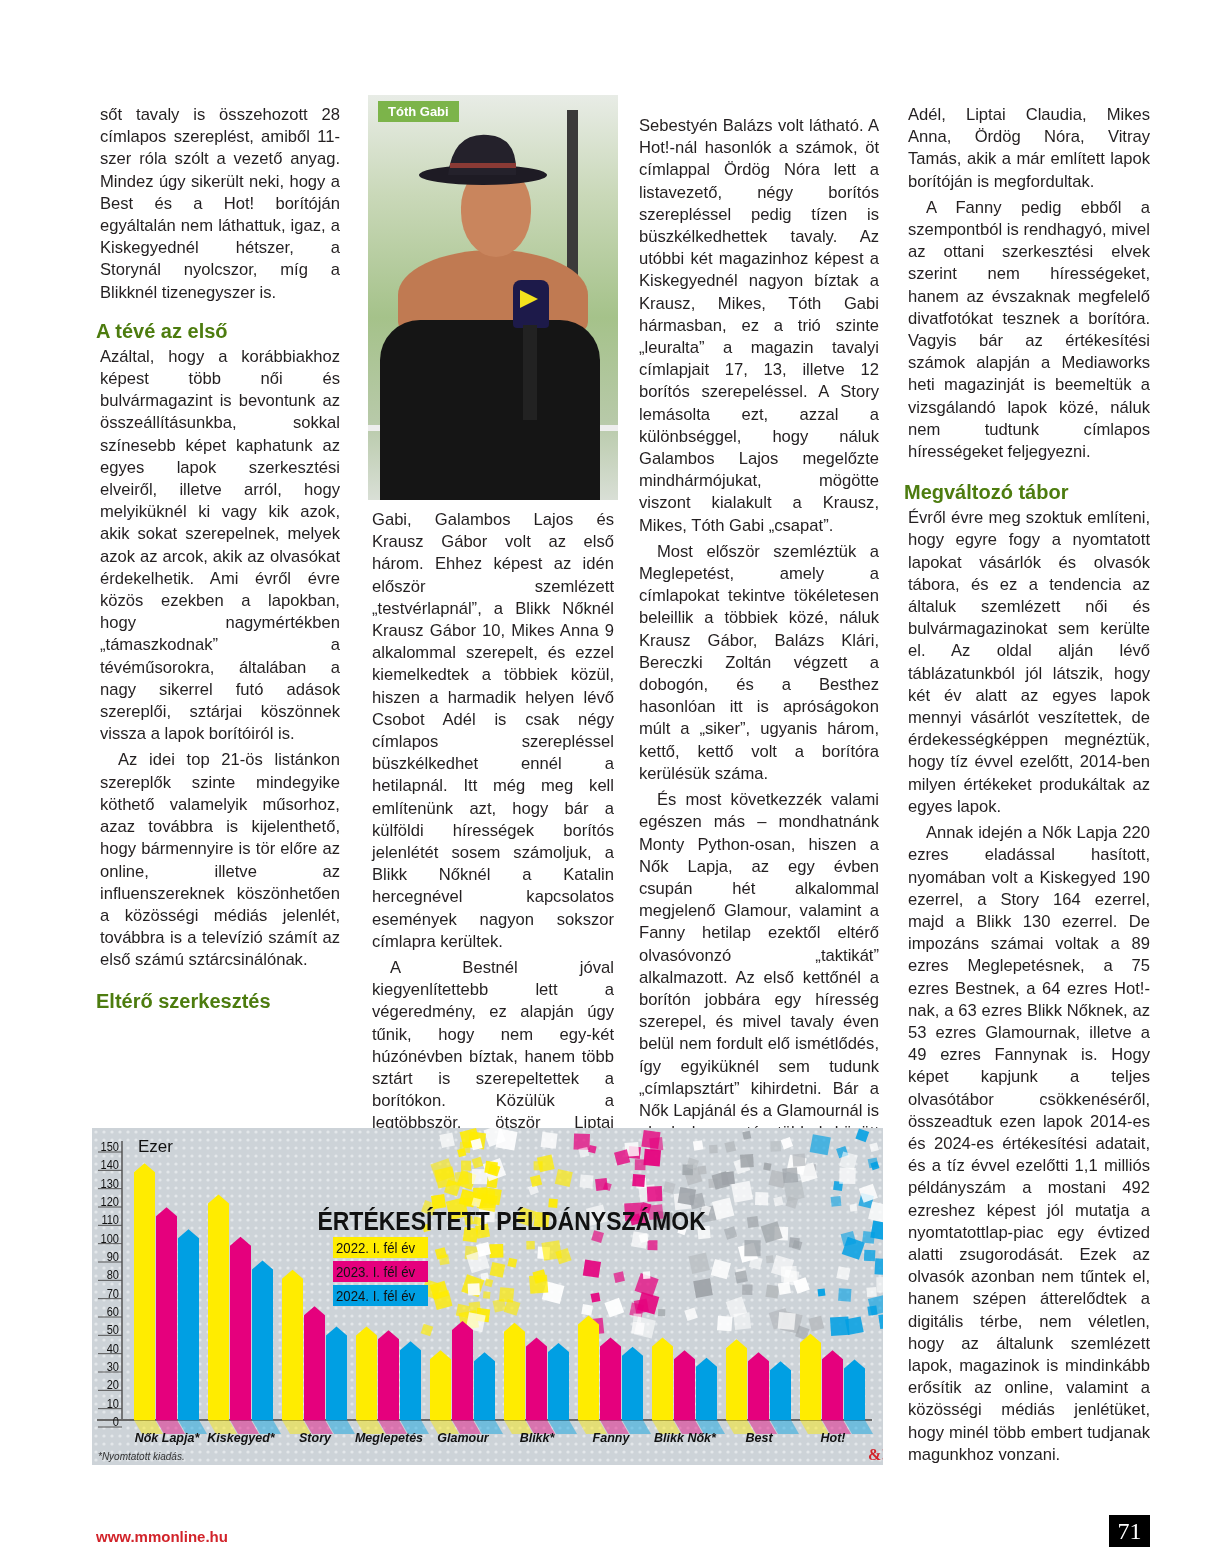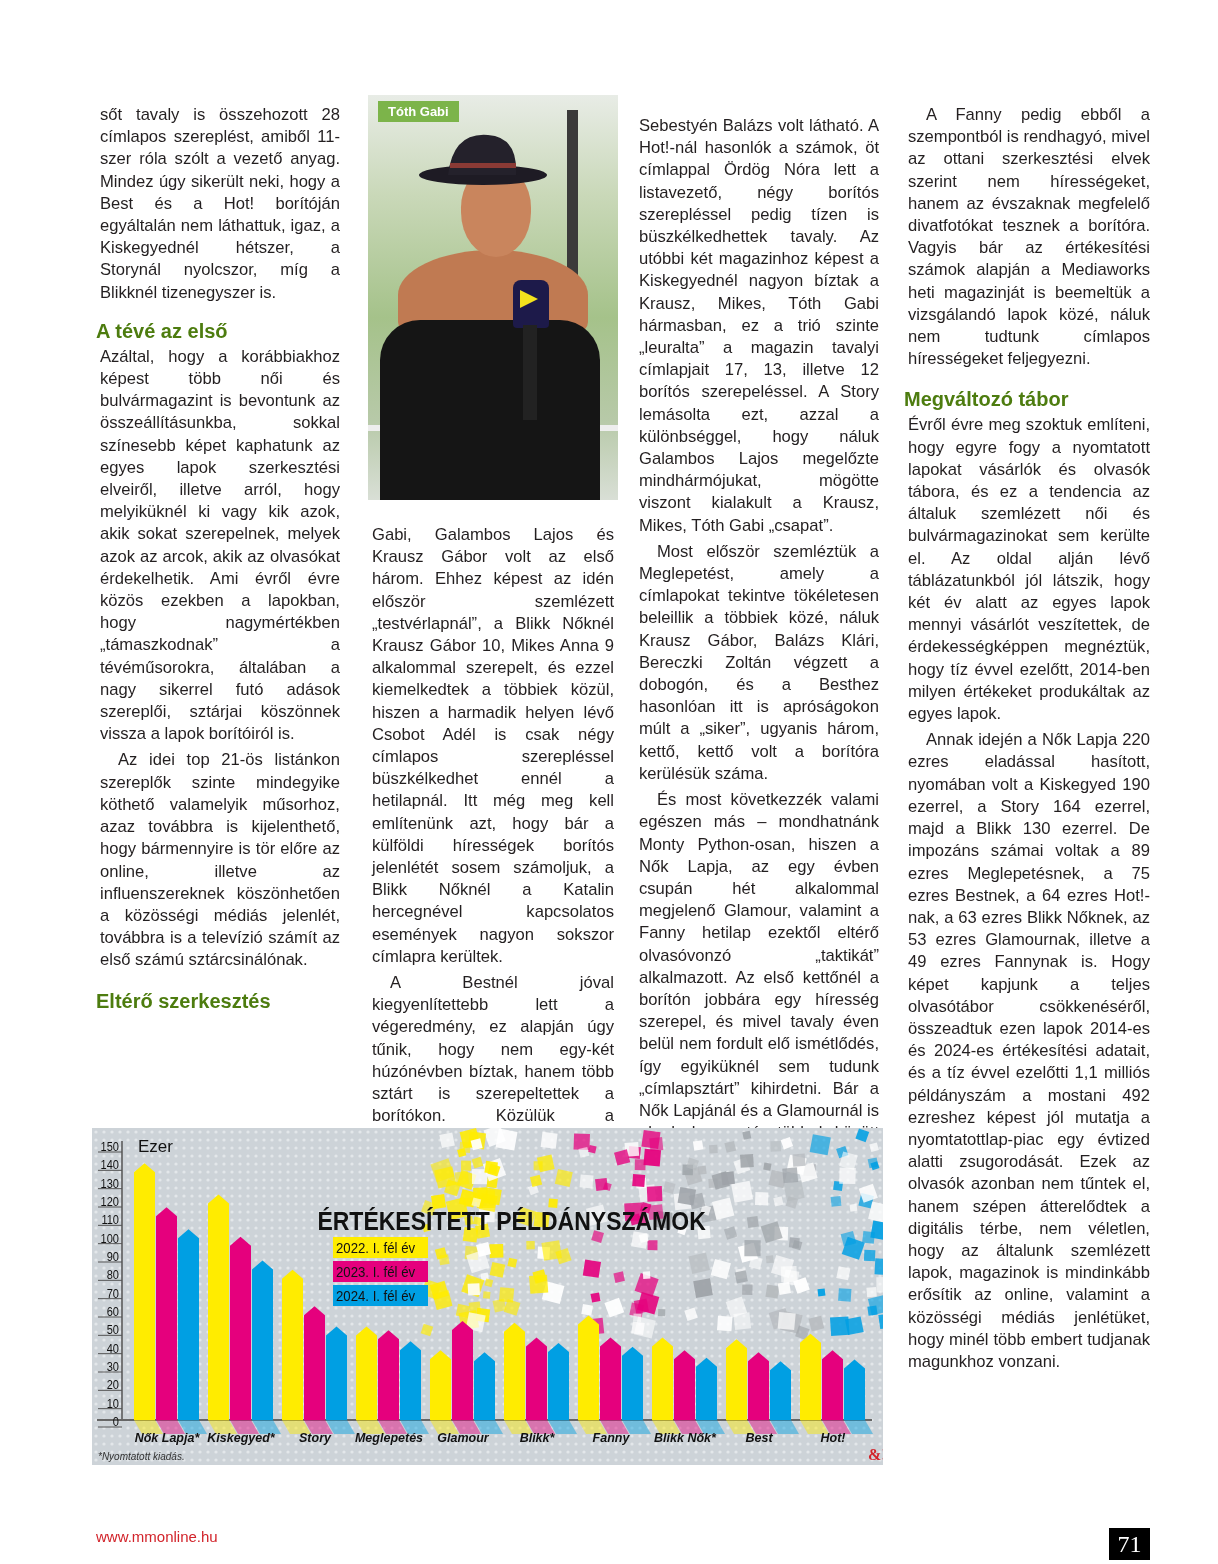--- a/index.html
+++ b/index.html
@@ -4,43 +4,43 @@
 <style>
   html, body { margin: 0; padding: 0; background: #ffffff; }
   body { width: 1218px; height: 1564px; position: relative; overflow: hidden;
          font-family: "Liberation Sans", sans-serif; color: #231f20; }
   .col { position: absolute; font-size: 16.6px; line-height: 22.2px; text-align: justify; }
   .col p { margin: 4px; }
   .col p.ind { text-indent: 18px; }
   .col h2 { margin: 18px 0 0 0; font-size: 20px; line-height: 22px; color: #4d7c0f; font-weight: bold; }
   .col h2.first { margin-top: 16px; }
   #c1 { left: 96px; top: 100px; width: 248px; }
-  #c2t { left: 368px; top: 520px; width: 250px; }
+  #c2t { left: 368px; top: 505px; width: 250px; }
   #c3 { left: 635px; top: 111px; width: 248px; }
   #c4 { left: 904px; top: 100px; width: 250px; }
   .photo { position: absolute; left: 368px; top: 95px; width: 250px; height: 405px; overflow: hidden;
            background: linear-gradient(180deg, #e8ece6 0%, #c9d8b8 25%, #a5c28a 55%, #b7c9a8 80%, #d9dfd6 100%); }
   .photo .pole { position: absolute; left: 199px; top: 15px; width: 11px; height: 390px; background: #3b3a3a; }
   .photo .rail { position: absolute; left: 0; top: 330px; width: 250px; height: 6px; background: #eeeeee; }
   .photo .hat { position: absolute; left: 50px; top: 32px; width: 130px; height: 60px; }
   .photo .face { position: absolute; left: 93px; top: 72px; width: 70px; height: 90px; border-radius: 45% 45% 50% 50%; background: #c9855d; }
   .photo .dress { position: absolute; left: 12px; top: 225px; width: 220px; height: 180px; background: #151515; border-radius: 40px 40px 0 0; }
   .photo .shoulders { position: absolute; left: 30px; top: 155px; width: 190px; height: 90px; background: #c07a52; border-radius: 50% 50% 20% 20%; }
   .photo .mic { position: absolute; left: 145px; top: 185px; width: 36px; height: 48px; background: #1d1a4a; border-radius: 8px 8px 4px 4px; }
   .photo .mic-handle { position: absolute; left: 155px; top: 230px; width: 14px; height: 95px; background: #222; }
   .photo .mic-logo { position: absolute; left: 152px; top: 195px; width: 0; height: 0;
                      border-top: 9px solid transparent; border-bottom: 9px solid transparent; border-left: 18px solid #f3e21d; }
   .photo .caption { position: absolute; left: 10px; top: 6px; background: #7cb44a; color: #ffffff; font-size: 13px;
                     font-weight: bold; padding: 3px 10px; text-align: right; }
 
   .chart { position: absolute; left: 92px; top: 1128px; width: 791px; height: 337px; background: #cfd5da; overflow: hidden; }
   .chart svg { position: absolute; left: 0; top: 0; }
-  .footer-url { position: absolute; left: 96px; top: 1528px; font-size: 15px; font-weight: normal; color: #d2232a; }
+  .footer-url { position: absolute; left: 96px; top: 1528px; font-size: 15px; font-weight: bold; color: #d2232a; }
   .page-num { position: absolute; left: 1109px; top: 1515px; width: 41px; height: 32px; background: #000;
-              color: #fff; font-family: "Liberation Serif", serif; font-size: 24px; text-align: center; line-height: 32px; margin-top: 13px; }
+              color: #fff; font-family: "Liberation Serif", serif; font-size: 24px; text-align: center; line-height: 32px; }
 </style>
 </head>
 <body>
 
 <div class="col" id="c1">
   <p>sőt tavaly is összehozott 28 címlapos szereplést, amiből 11-szer róla szólt a vezető anyag. Mindez úgy sikerült neki, hogy a Best és a Hot! borítóján egyáltalán nem láthattuk, igaz, a Kiskegyednél hétszer, a Storynál nyolcszor, míg a Blikknél tizenegyszer is.</p>
   <h2 class="first">A tévé az első</h2>
   <p>Azáltal, hogy a korábbiakhoz képest több női és bulvármagazint is bevontunk az összeállításunkba, sokkal színesebb képet kaphatunk az egyes lapok szerkesztési elveiről, illetve arról, hogy melyiküknél ki vagy kik azok, akik sokat szerepelnek, melyek azok az arcok, akik az olvasókat érdekelhetik. Ami évről évre közös ezekben a lapokban, hogy nagymértékben „támaszkodnak” a tévéműsorokra, általában a nagy sikerrel futó adások szereplői, sztárjai köszönnek vissza a lapok borítóiról is.</p>
   <p class="ind">Az idei top 21-ös listánkon szereplők szinte mindegyike köthető valamelyik műsorhoz, azaz továbbra is kijelenthető, hogy bármennyire is tör előre az online, illetve az influenszereknek köszönhetően a közösségi médiás jelenlét, továbbra is a televízió számít az első számú sztárcsinálónak.</p>
   <h2>Eltérő szerkesztés</h2>
@@ -68,20 +68,21 @@
   <p class="ind">A Bestnél jóval kiegyenlítettebb lett a végeredmény, ez alapján úgy tűnik, hogy nem egy-két húzónévben bíztak, hanem több sztárt is szerepeltettek a borítókon. Közülük a legtöbbször, ötször Liptai Claudia, négy-négy alkalommal pedig Stohl András, Orosz Barbara és</p>
 </div>
 
 <div class="col" id="c3">
   <p>Sebestyén Balázs volt látható. A Hot!-nál hasonlók a számok, öt címlappal Ördög Nóra lett a listavezető, négy borítós szerepléssel pedig tízen is büszkélkedhettek tavaly. Az utóbbi két magazinhoz képest a Kiskegyednél nagyon bíztak a Krausz, Mikes, Tóth Gabi hármasban, ez a trió szinte „leuralta” a magazin tavalyi címlapjait 17, 13, illetve 12 borítós szerepeléssel. A Story lemásolta ezt, azzal a különbséggel, hogy náluk Galambos Lajos megelőzte mindhármójukat, mögötte viszont kialakult a Krausz, Mikes, Tóth Gabi „csapat”.</p>
   <p class="ind">Most először szemléztük a Meglepetést, amely a címlapokat tekintve tökéletesen beleillik a többiek közé, náluk Krausz Gábor, Balázs Klári, Bereczki Zoltán végzett a dobogón, és a Besthez hasonlóan itt is apróságokon múlt a „siker”, ugyanis három, kettő, kettő volt a borítóra kerülésük száma.</p>
   <p class="ind">És most következzék valami egészen más – mondhatnánk Monty Python-osan, hiszen a Nők Lapja, az egy évben csupán hét alkalommal megjelenő Glamour, valamint a Fanny hetilap ezektől eltérő olvasóvonzó „taktikát” alkalmazott. Az első kettőnél a borítón jobbára egy híresség szerepel, és mivel tavaly éven belül nem fordult elő ismétlődés, így egyiküknél sem tudunk „címlapsztárt” kihirdetni. Bár a Nők Lapjánál és a Glamournál is akad olyan sztár, többek között Csobot</p>
 </div>
 
 <div class="col" id="c4">
+  <p>Adél, Liptai Claudia, Mikes Anna, Ördög Nóra, Vitray Tamás, akik a már említett lapok borítóján is megfordultak.</p>
   <p class="ind">A Fanny pedig ebből a szempontból is rendhagyó, mivel az ottani szerkesztési elvek szerint nem hírességeket, hanem az évszaknak megfelelő divatfotókat tesznek a borítóra. Vagyis bár az értékesítési számok alapján a Mediaworks heti magazinját is beemeltük a vizsgálandó lapok közé, náluk nem tudtunk címlapos hírességeket feljegyezni.</p>
   <h2>Megváltozó tábor</h2>
   <p>Évről évre meg szoktuk említeni, hogy egyre fogy a nyomtatott lapokat vásárlók és olvasók tábora, és ez a tendencia az általuk szemlézett női és bulvármagazinokat sem kerülte el. Az oldal alján lévő táblázatunkból jól látszik, hogy két év alatt az egyes lapok mennyi vásárlót veszítettek, de érdekességképpen megnéztük, hogy tíz évvel ezelőtt, 2014-ben milyen értékeket produkáltak az egyes lapok.</p>
   <p class="ind">Annak idején a Nők Lapja 220 ezres eladással hasított, nyomában volt a Kiskegyed 190 ezerrel, a Story 164 ezerrel, majd a Blikk 130 ezerrel. De impozáns számai voltak a 89 ezres Meglepetésnek, a 75 ezres Bestnek, a 64 ezres Hot!-nak, a 63 ezres Blikk Nőknek, az 53 ezres Glamournak, illetve a 49 ezres Fannynak is. Hogy képet kapjunk a teljes olvasótábor csökkenéséről, összeadtuk ezen lapok 2014-es és 2024-es értékesítési adatait, és a tíz évvel ezelőtti 1,1 milliós példányszám a mostani 492 ezreshez képest jól mutatja a nyomtatottlap-piac egy évtized alatti zsugorodását. Ezek az olvasók azonban nem tűntek el, hanem szépen átterelődtek a digitális térbe, nem véletlen, hogy az általunk szemlézett lapok, magazinok is mindinkább erősítik az online, valamint a közösségi médiás jenlétüket, hogy minél több embert tudjanak magunkhoz vonzani.</p>
 </div>
 
 <div class="chart">
   <svg id="chart-svg" width="791" height="337" viewBox="0 0 791 337">
     <defs>
       <pattern id="dots" width="8" height="8" patternUnits="userSpaceOnUse">

